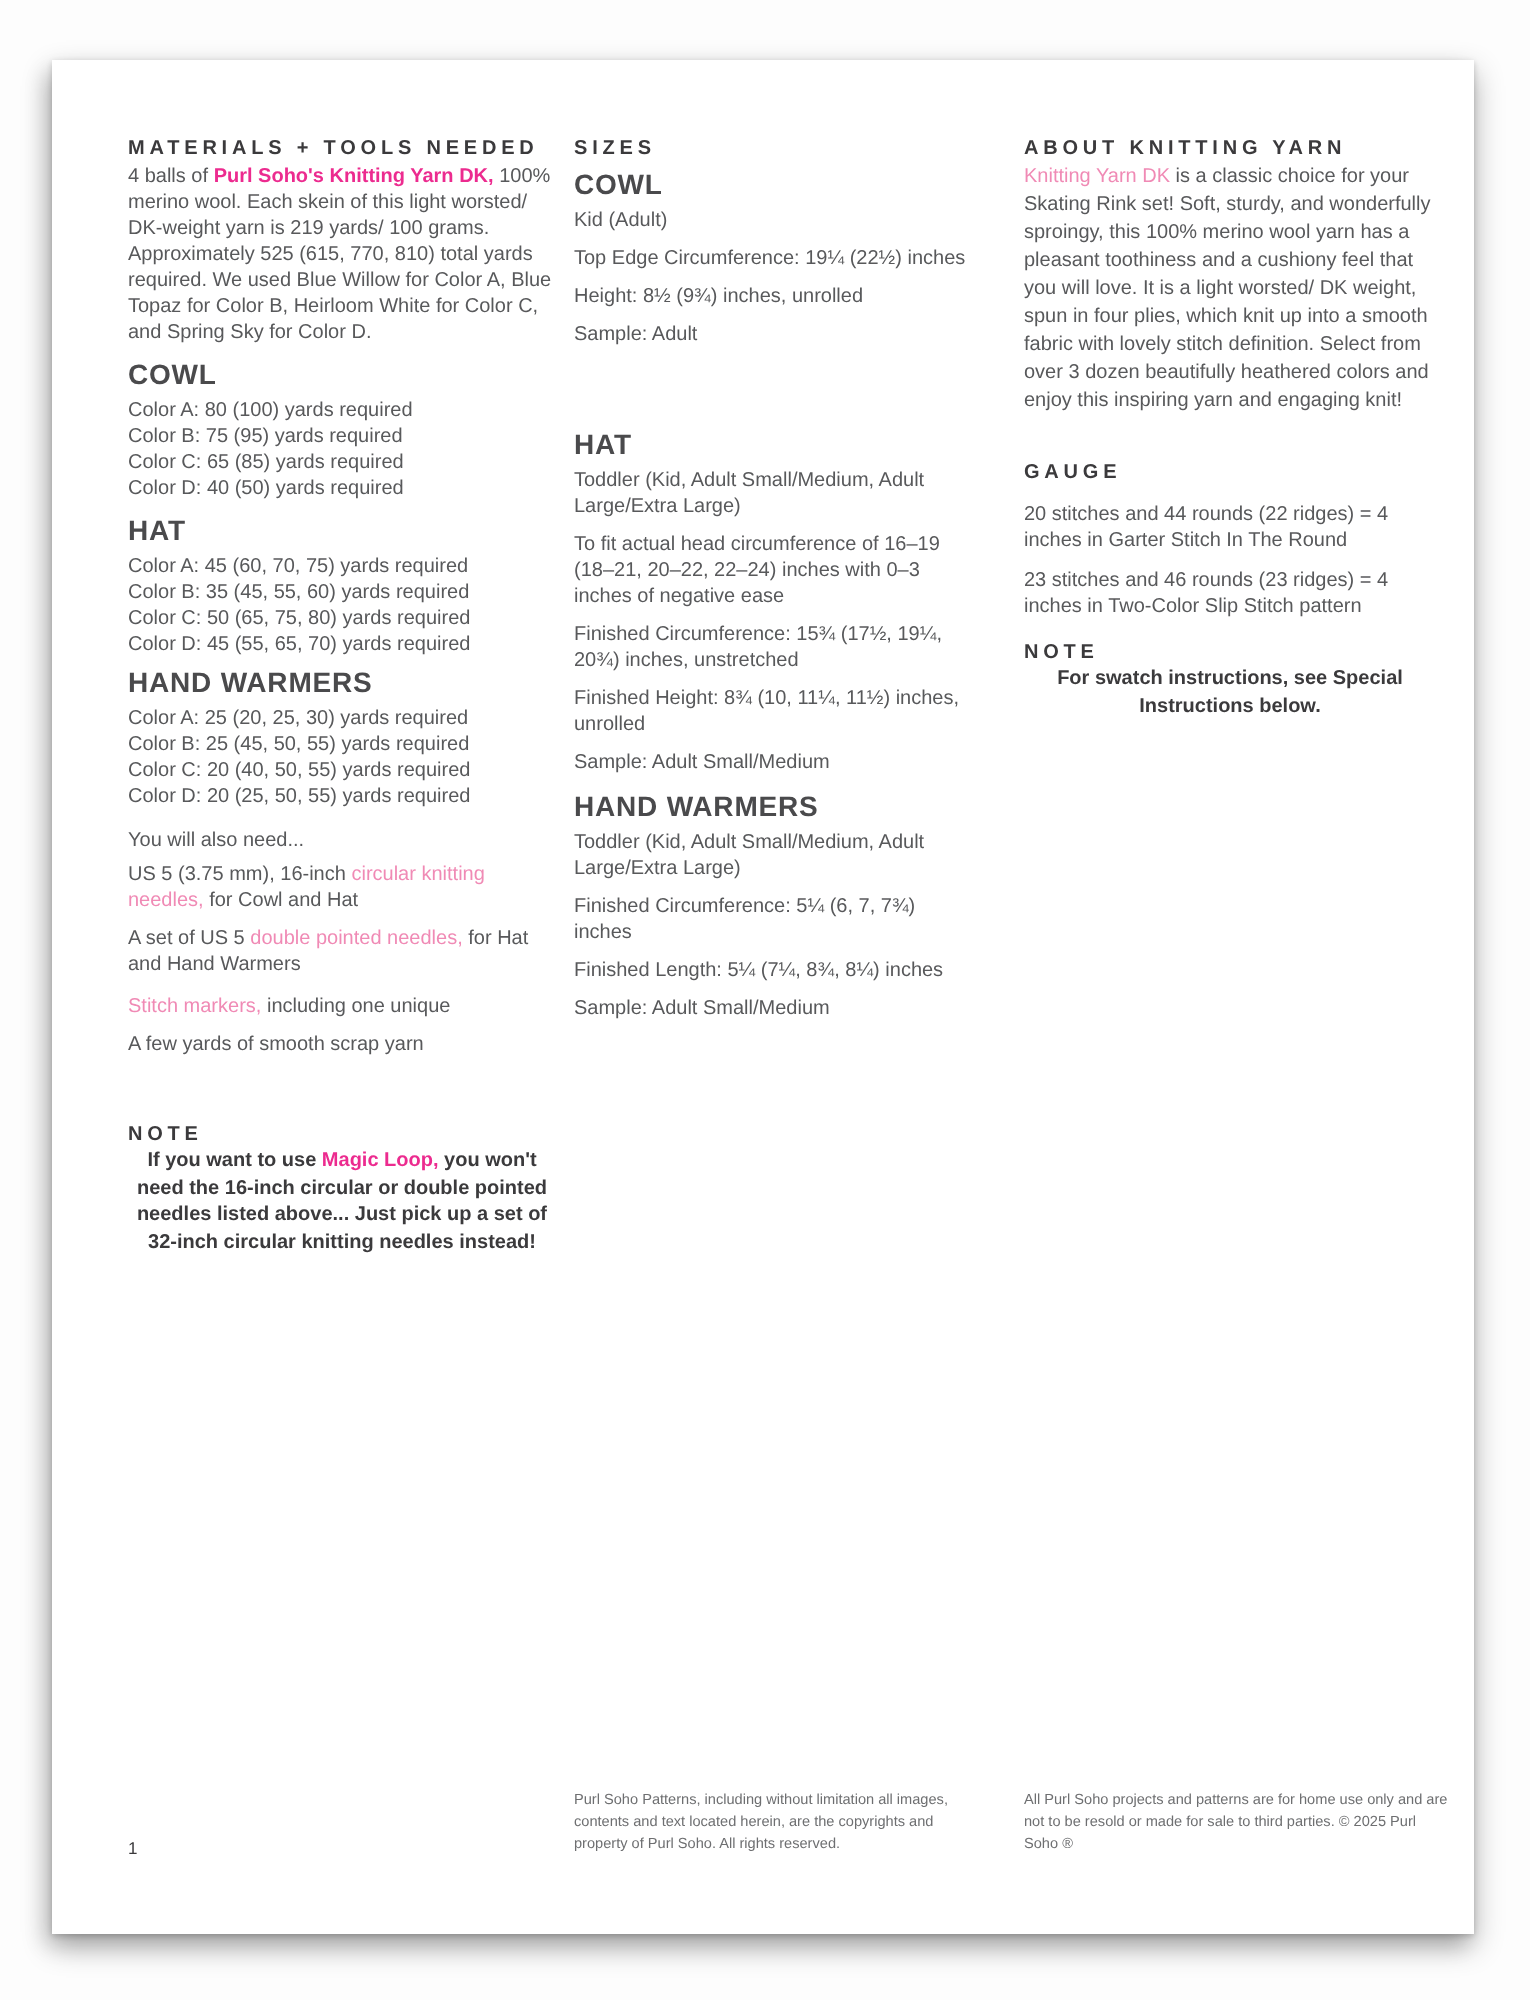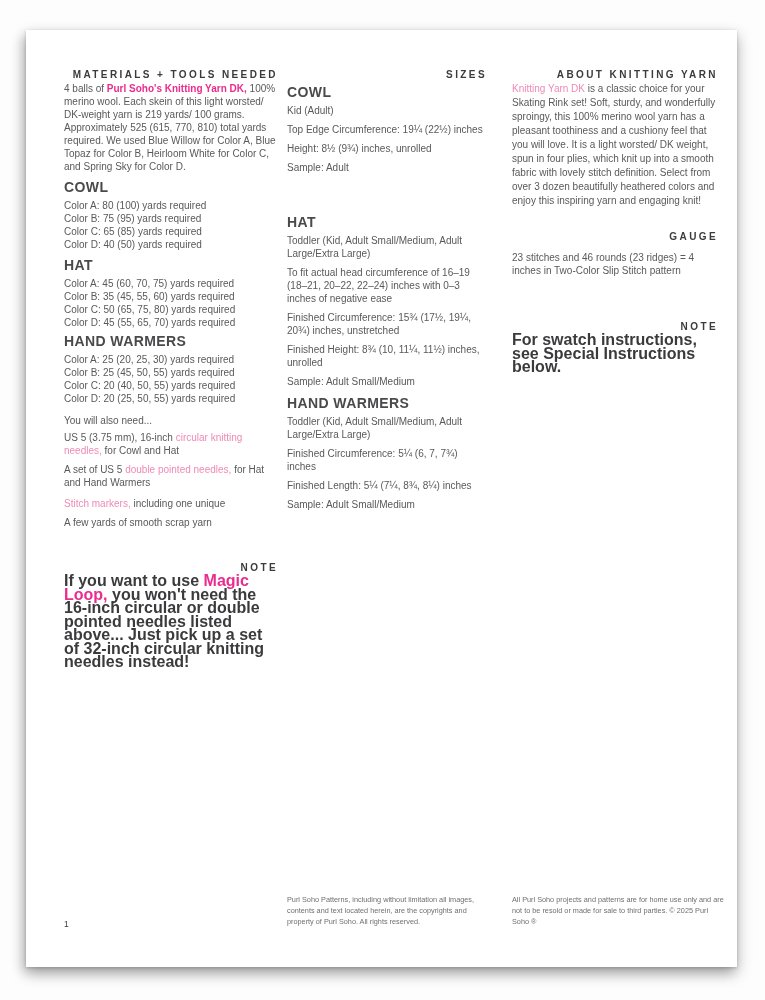--- a/index.html
+++ b/index.html
@@ -17,38 +17,39 @@
     box-shadow: 0 6px 14px rgba(0,0,0,0.30), 0 1px 3px rgba(0,0,0,0.18), -4px 6px 10px rgba(0,0,0,0.12);
   }
   .col { position: absolute; top: 0; height: 100%; }
   .col1 { left: 38px;  width: 214px; }
   .col2 { left: 261px; width: 200px; }
   .col3 { left: 486px; width: 206px; }
   .blk { position: absolute; left: 0; width: 100%; }
 
   .h-section {
     font-size: 10px; font-weight: bold; letter-spacing: 2.4px;
-    color: #3b3a3c; line-height: 13px; white-space: nowrap; text-align: right;
+    color: #3b3a3c; line-height: 13px; white-space: nowrap;
   }
   .h-sub {
     font-size: 14px; font-weight: bold; letter-spacing: 0.4px;
     color: #4a4a4c; line-height: 13px; margin-bottom: 5px;
   }
   p.body {
     font-size: 10px; line-height: 13px; color: #58595b;
     margin-bottom: 6px;
   }
   p.body:last-child { margin-bottom: 0; }
   p.tight { margin-bottom: 0; }
   .about p.body { line-height: 14px; }
   .link-bold { color: #ec2b8f; font-weight: bold; }
   .link-light { color: #f08ab5; }
   .note-body {
-    font-size: 16px; font-weight: bold; color: #3b3a3c;
+    font-size: 10px; font-weight: bold; color: #3b3a3c;
     line-height: 13.5px;
+    text-align: center;
   }
   .page-num {
     position: absolute; left: 38px; top: 889px;
     font-size: 8.5px; color: #3b3a3c;
   }
   .footer-text {
     position: absolute; top: 864px;
     font-size: 7.3px; line-height: 11px; color: #6e6f71;
   }
   .footer-center { left: 261px; width: 205px; }
@@ -138,20 +139,21 @@
 
   <div class="col col3">
     <div class="blk" style="top:38px;">
       <div class="h-section">ABOUT KNITTING YARN</div>
     </div>
     <div class="blk about" style="top:52px;">
       <p class="body"><span class="link-light">Knitting Yarn DK</span><span> is a classic choice for your Skating Rink set! Soft, sturdy, and wonderfully sproingy, this 100% merino wool yarn has a pleasant toothiness and a cushiony feel that you will love. It is a light worsted/ DK weight, spun in four plies, which knit up into a smooth fabric with lovely stitch definition. Select from over 3 dozen beautifully heathered colors and enjoy this inspiring yarn and engaging knit!</span></p>
     </div>
     <div class="blk" style="top:200px;">
       <div class="h-section" style="margin-bottom:8px;">GAUGE</div>
+      <p class="body" style="margin-bottom:7px;">20 stitches and 44 rounds (22 ridges) = 4 inches in Garter Stitch In The Round</p>
       <p class="body">23 stitches and 46 rounds (23 ridges) = 4 inches in Two-Color Slip Stitch pattern</p>
     </div>
     <div class="blk" style="top:290px;">
       <div class="h-section">NOTE</div>
       <p class="note-body">For swatch instructions, see Special Instructions below.</p>
     </div>
   </div>
 
   <div class="page-num">1</div>
   <div class="footer-text footer-center">Purl Soho Patterns, including without limitation all images, contents and text located herein, are the copyrights and property of Purl Soho. All rights reserved.</div>

